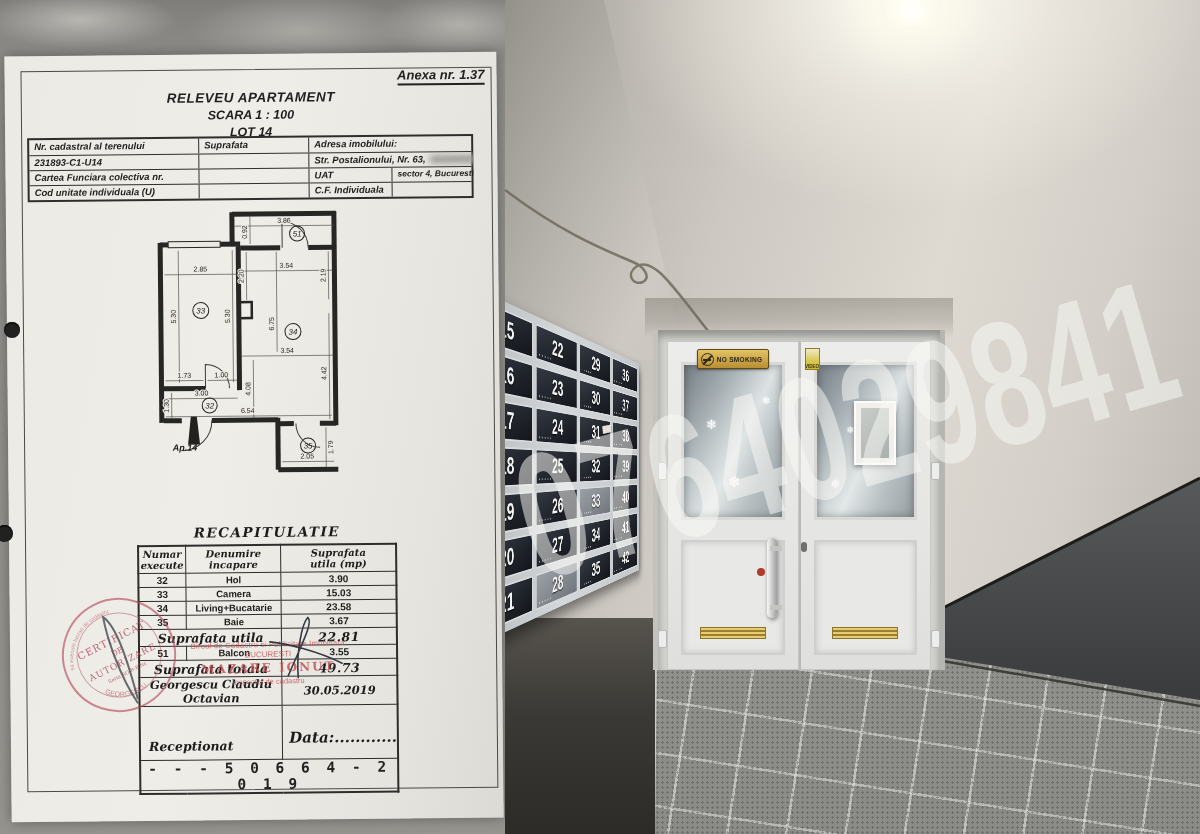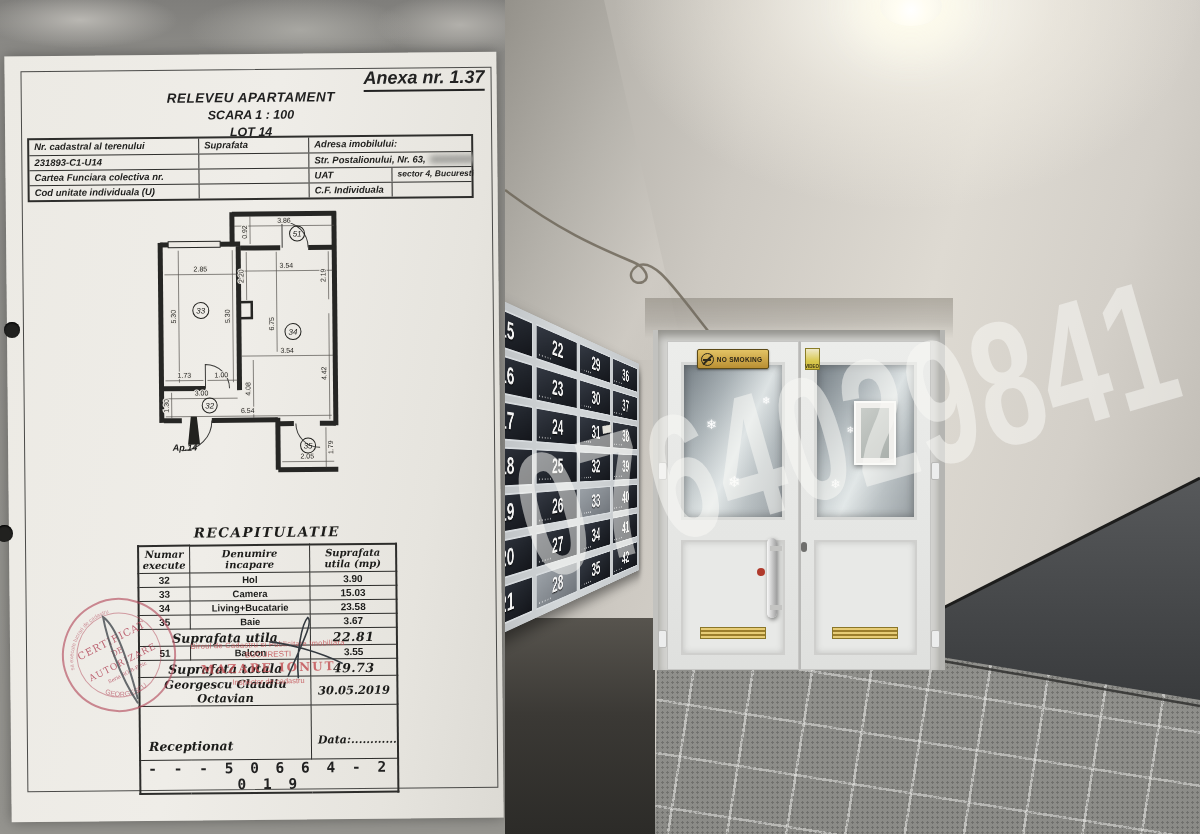--- a/index.html
+++ b/index.html
@@ -10,21 +10,21 @@
   #doc-side { position:absolute; left:0; top:0; width:505px; height:834px; overflow:hidden;
     background:
       radial-gradient(140px 40px at 80px 20px, #b9b7b2 0%, transparent 70%),
       radial-gradient(160px 50px at 300px 30px, #a8a7a2 0%, transparent 70%),
       radial-gradient(120px 45px at 460px 25px, #b2b0ab 0%, transparent 70%),
       linear-gradient(180deg,#7f7e7b 0%, #8f8e8a 8%, #95948f 100%); }
   #page { position:absolute; left:8px; top:54px; width:492px; height:766px;
     background:linear-gradient(100deg,#eceae4 0%, #efede8 45%, #e6e4de 80%, #dcdad4 100%);
     transform:rotate(-0.55deg); box-shadow:0 0 14px rgba(0,0,0,.35); }
   #frame { position:absolute; left:16px; right:5px; top:15px; bottom:30px; border:1.5px solid #4a4a48; }
-  .annex { position:absolute; top:15px; right:12px; font-size:18px; font-weight:bold; font-style:italic;
+  .annex { position:absolute; top:15px; right:12px; font-size:13px; font-weight:bold; font-style:italic;
     color:#222; border-bottom:2px solid #222; padding-bottom:1px; }
   .titles { position:absolute; top:36px; left:0; width:100%; text-align:center; color:#1f1f1f; }
   .titles .t1 { font-size:13.5px; font-weight:bold; font-style:italic; letter-spacing:.5px; }
   .titles .t2, .titles .t3 { font-size:12.5px; font-weight:bold; font-style:italic; margin-top:3px; }
 
   
   #info-table { position:absolute; left:22px; top:82px; width:446px; border:2px solid #2e2e2c;
     font-size:9.5px; font-weight:bold; font-style:italic; color:#1d1d1b; }
   #info-table .row { display:grid; grid-template-columns:170px 110px 164px; height:15px; }
   #info-table .row + .row { border-top:1px solid #2e2e2c; }
@@ -56,21 +56,21 @@
     padding:2px 0;margin-top:36px; }
   #recap col.c1 { width:52px; } #recap col.c2 { width:124px; } #recap col.c3 { width:84px; }
   #recap .d { font-size:10px; font-weight:bold; height:14px; }
   #recap .nm { font-size:9.5px; font-weight:bold; }
   #recap .sum { font-family:"DejaVu Serif", serif; font-weight:bold; font-style:italic; font-size:12.5px; height:17px; }
   #recap .sum.val { letter-spacing:.5px; }
   #recap .who { font-family:"DejaVu Serif", serif; font-weight:bold; font-style:italic; font-size:11.5px; height:18px; }
   #recap .stamp-row td { height:54px; position:relative; }
   #recap .recv { position:absolute; left:8px; bottom:6px; font-family:"DejaVu Serif", serif;
     font-weight:bold; font-style:italic; font-size:12.5px; }
-  #recap .datalbl { font-family:"DejaVu Serif", serif; font-weight:bold; font-style:italic; font-size:11px;
+  #recap .datalbl { font-family:"DejaVu Serif", serif; font-weight:bold; font-style:italic; font-size:15px;
     text-align:left; padding-left:6px; vertical-align:bottom; padding-bottom:12px; }
   #red-stamp-box { position:absolute; left:30px; top:96px; width:200px; text-align:center;
     color:#c24b50; opacity:.8; transform:rotate(-1deg); pointer-events:none; }
   #red-stamp-box .o1 { font-size:7.5px; letter-spacing:.3px; }
   #red-stamp-box .o2 { font-size:8px; margin-top:1px; }
   #red-stamp-box .o3 { font-family:"DejaVu Serif", serif; font-size:12px; font-weight:bold; letter-spacing:2px; margin-top:2px; }
   #red-stamp-box .o4 { font-size:7.5px; margin-top:2px; }
   #reg-num { font-family:"DejaVu Sans Mono", monospace; font-weight:bold; font-size:14.5px;
     letter-spacing:4px; height:30px; color:#222; }
   #sig1 { position:absolute; left:120px; top:70px; pointer-events:none; }

